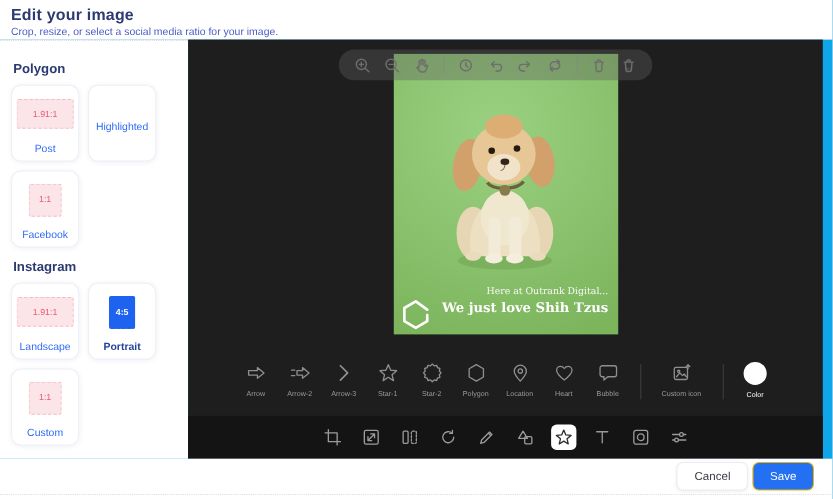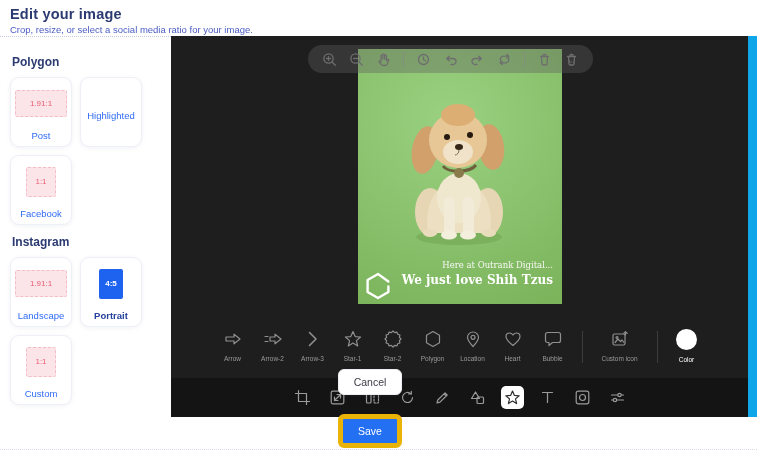--- a/index.html
+++ b/index.html
@@ -75,26 +75,26 @@
     display:flex; align-items:center; justify-content:center; gap:12px;
   }
   .tool-btn { display:flex; align-items:center; justify-content:center; padding:3px; border-radius:5px; cursor:pointer; }
   .tool-btn svg { stroke:#9b9b9b; fill:none; stroke-width:1.2; stroke-linecap:round; stroke-linejoin:round; }
   .tool-btn.active { background:#ffffff; }
   .tool-btn.active svg { stroke:#2e2e2e; }
 
   
   .footer {
     position:absolute; left:0; top:417px; width:757px; height:37px; background:#fff;
-    display:flex; align-items:center; justify-content:flex-end; gap:19px; padding:0 17px 6px 0;flex-direction:column;
+    display:flex; align-items:center; justify-content:flex-end; gap:4px; padding:0 17px 6px 0;
   }
   .footer:after { content:""; position:absolute; left:0; bottom:4px; width:757px; border-top:1px dotted #d8dbe6; }
   .btn { font-size:10.5px; border-radius:6px; padding:6px 15px; cursor:pointer; font-family:"Liberation Sans", sans-serif; }
   .btn-cancel { background:#fff; color:#3a3b45; border:1px solid #ececf2; box-shadow:0 1px 3px rgba(100,100,120,.10); }
-  .btn-save { background:#2470f2; color:#fff; border:5px solid #eab308; }
+  .btn-save { background:#2470f2; color:#fff; border:1px solid #eab308; }
 </style>
 </head>
 <body>
 
 <div class="app">
 
   <div class="header">
     <div class="page-title">Edit your image</div>
     <div class="page-subtitle">Crop, resize, or select a social media ratio for your image.</div>
   </div>

